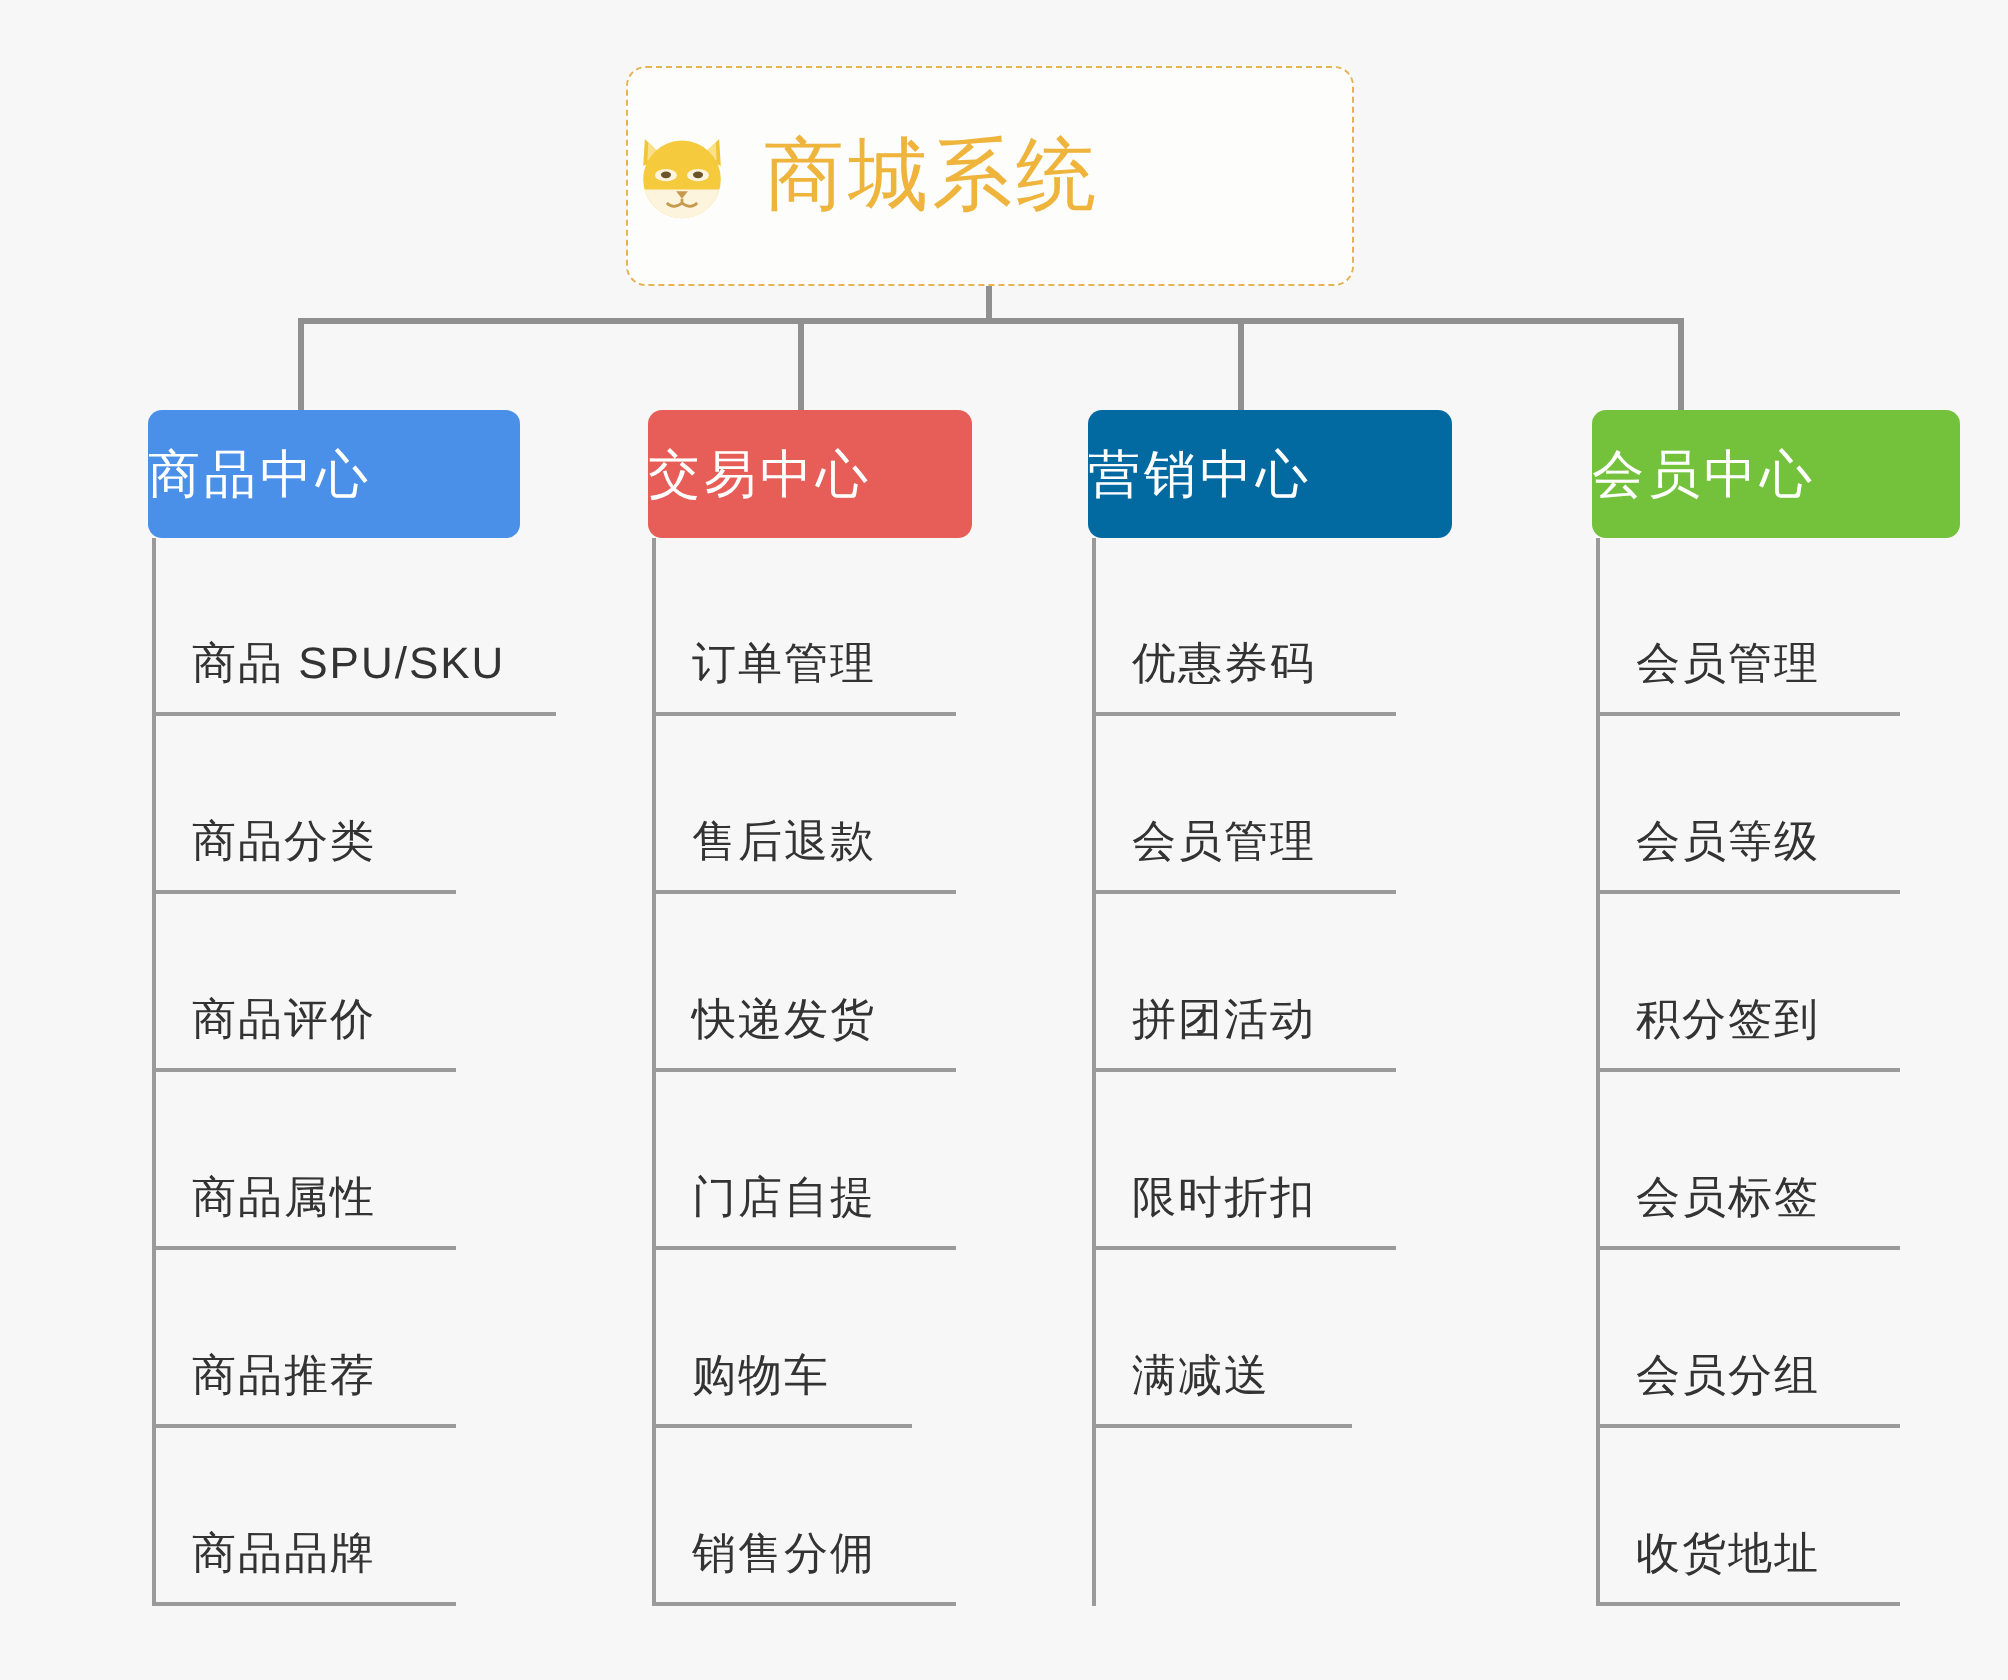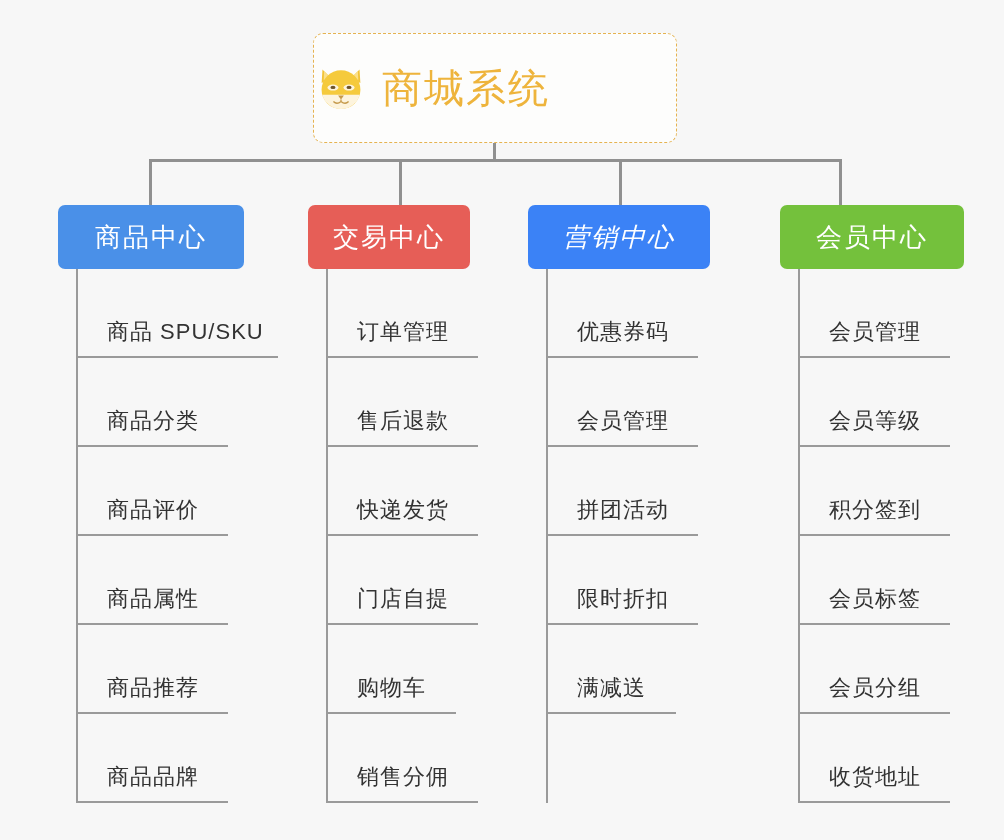--- a/index.html
+++ b/index.html
@@ -77,26 +77,26 @@
   .column {
     position: absolute;
     top: 205px;
   }
   .cat-box {
     position: relative;
     height: 64px;
     border-radius: 7px;
     display: flex;
     align-items: center;
-    justify-content: center;
     color: #ffffff;
     font-size: 26px;
     letter-spacing: 2px;
     white-space: nowrap;
     box-sizing: border-box;
+    margin-left: 16px;
   }
 
   
   .leaf-list {
     position: relative;
     margin-left: 18px;
     padding-left: 0;
   }
   .leaf-spine {
     position: absolute;
@@ -104,21 +104,21 @@
     top: 0;
     width: 2px;
     background: #9a9a9a;
   }
   .leaf-item {
     position: relative;
     height: 89px;
     box-sizing: border-box;
     display: flex;
     align-items: flex-end;
-    padding-left: 31px;
+    padding-left: 20px;
     padding-bottom: 6px;
   }
   .leaf-label {
     font-size: 22px;
     color: #333333;
     line-height: 1.1;
     white-space: nowrap;
     letter-spacing: 1px;
     position: relative;
     padding-bottom: 8px;
@@ -223,21 +223,21 @@
             <span class="leaf-label">购物车</span>
             <div class="leaf-rule" style="width: 130px;"></div>
           </div>
           <div class="leaf-item">
             <span class="leaf-label">销售分佣</span>
             <div class="leaf-rule" style="width: 152px;"></div>
           </div>
         </div>
       </div>
       <div class="column" style="left: 528px; width: 182px;">
-        <div class="cat-box" style="background: #3b82f6; width: 182px; font-style: italic;">
+        <div class="cat-box" style="background: #0369a1; width: 182px;">
           <span>营销中心</span>
         </div>
         <div class="leaf-list">
           <div class="leaf-spine" style="height: 534px;"></div>
           <div class="leaf-item">
             <span class="leaf-label">优惠券码</span>
             <div class="leaf-rule" style="width: 152px;"></div>
           </div>
           <div class="leaf-item">
             <span class="leaf-label">会员管理</span>

